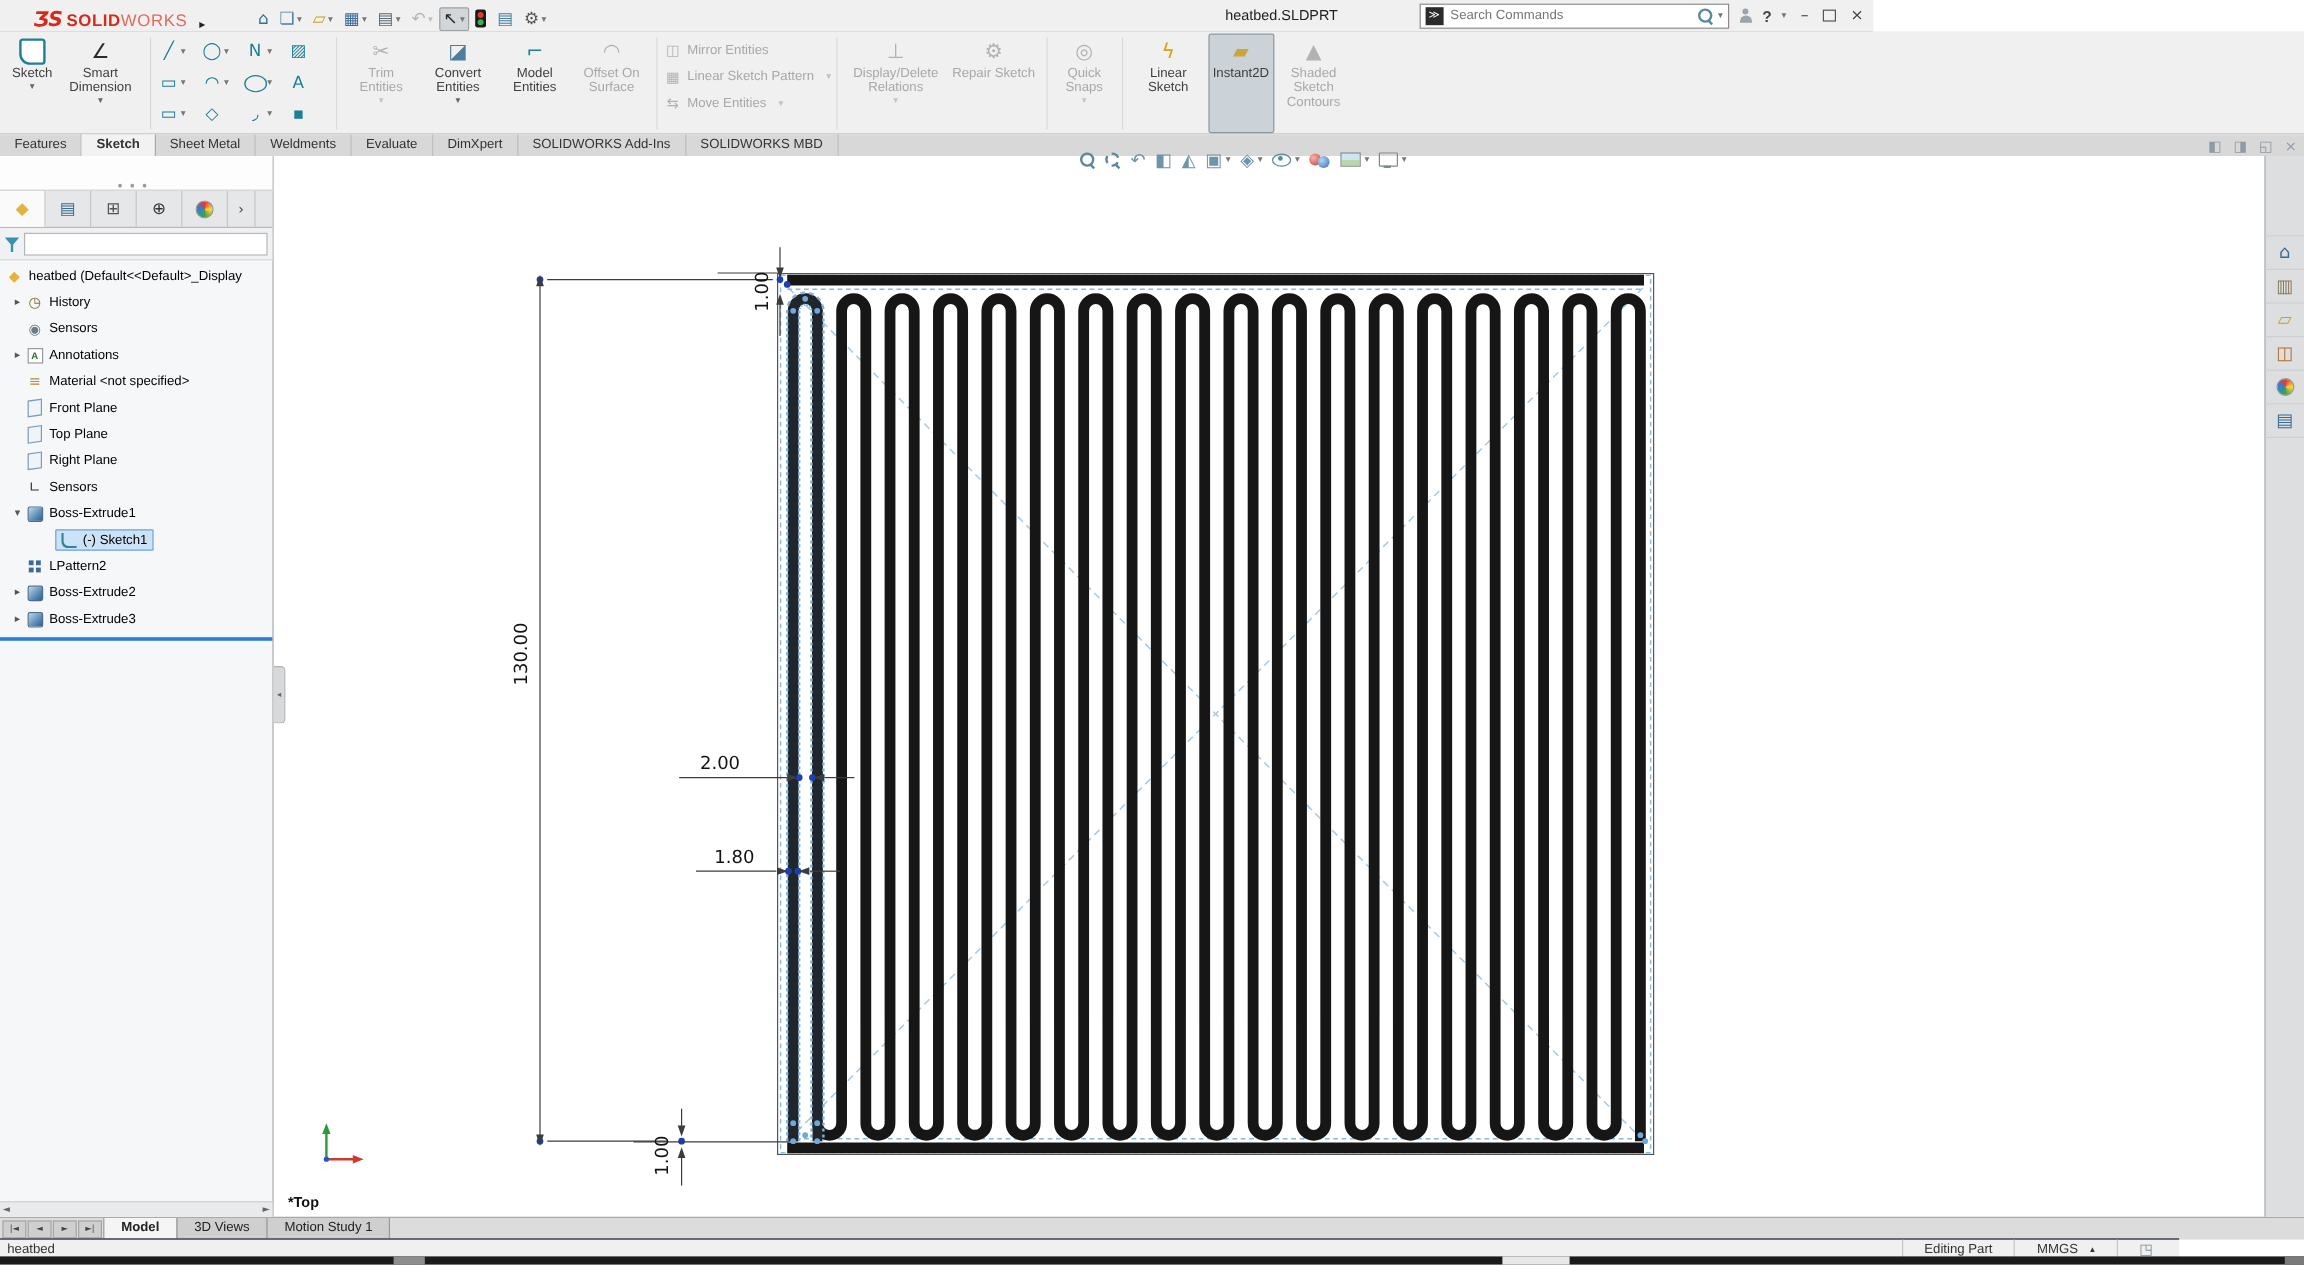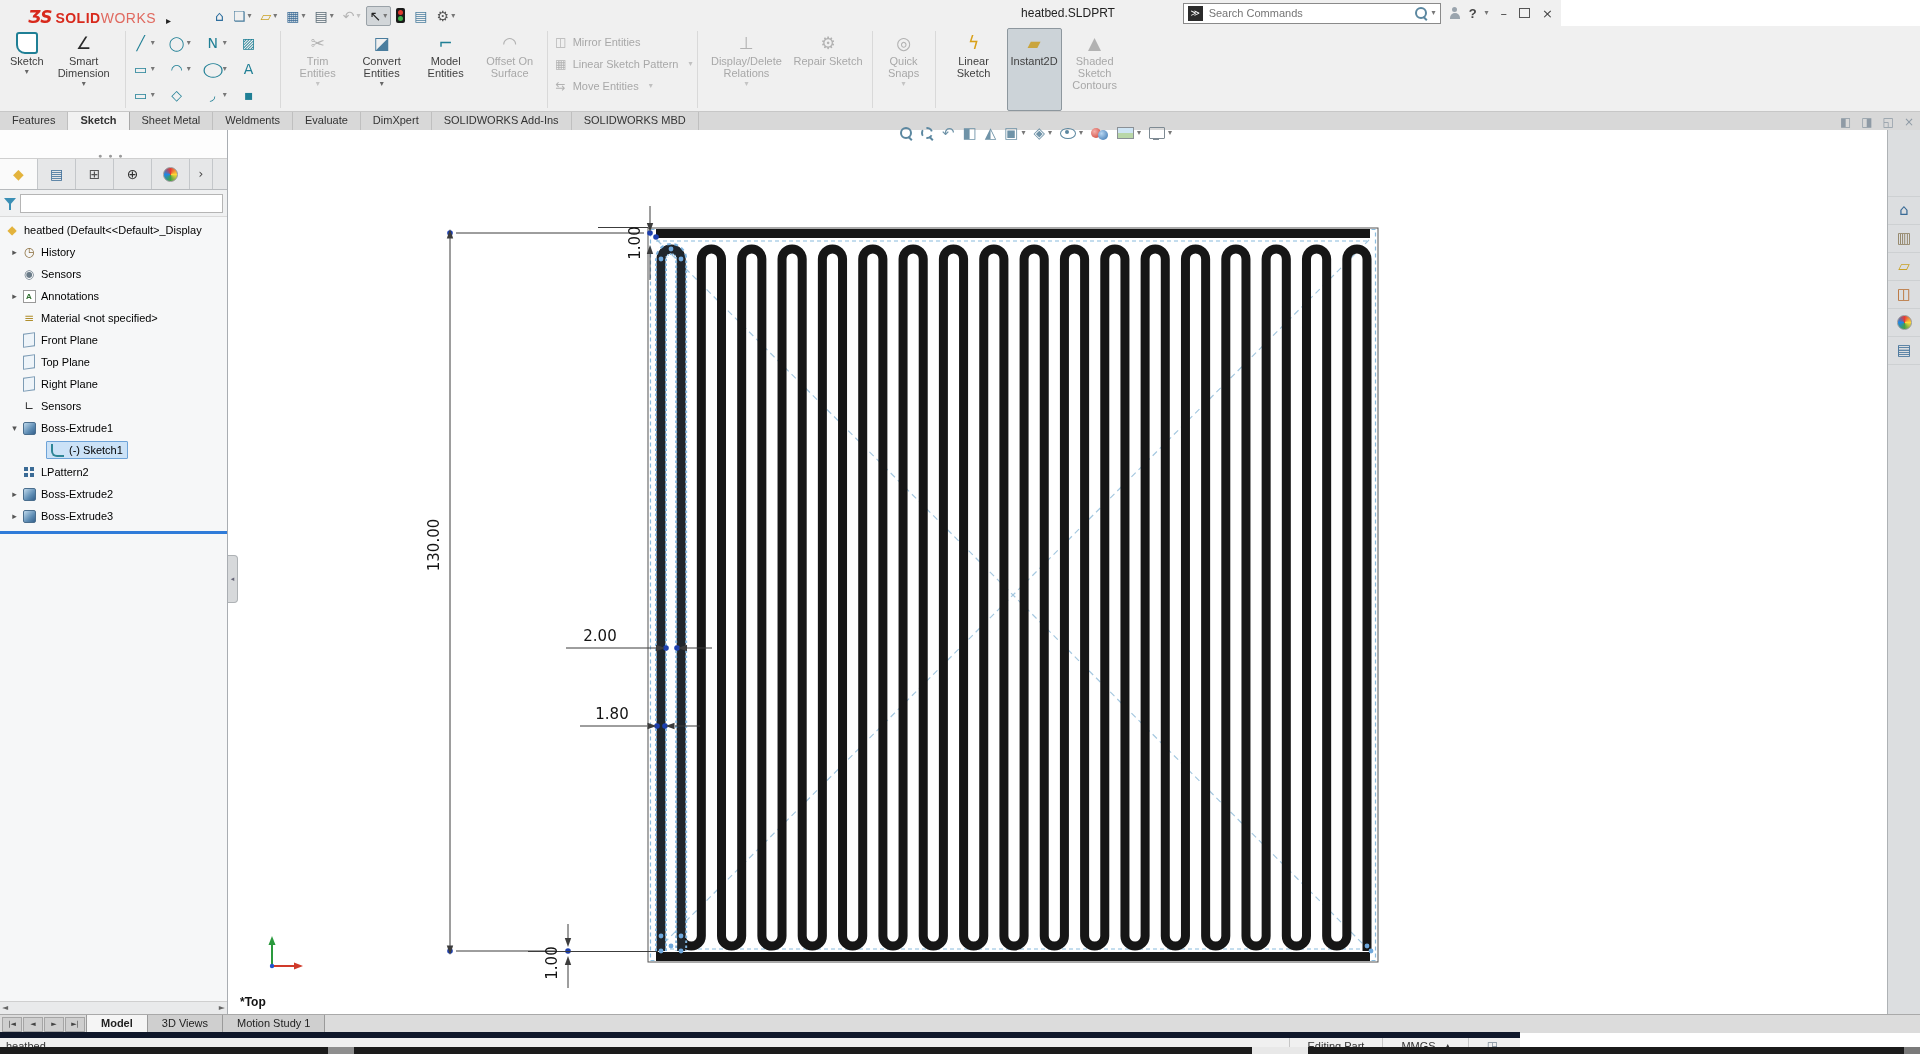--- a/index.html
+++ b/index.html
@@ -131,22 +131,22 @@
   
   #bottomtabs{position:absolute;left:0;top:1014px;width:1920px;height:18px;background:#dcdcdc;
               border-top:1px solid #a9a9a9;display:flex;align-items:stretch}
   .nav{display:flex;align-items:center;gap:1px;padding:1px 2px}
   .nbtn{width:18px;height:13px;background:#cfcfcf;border:1px solid #a5a5a5;font-size:7px;color:#444;
         display:flex;align-items:center;justify-content:center}
   .btab{padding:2px 14px 0 14px;font-size:11px;color:#222;border-right:1px solid #9a9a9a;border-left:1px solid #9a9a9a;
         margin-left:-1px;background:#cfcfcf;white-space:nowrap}
   .btab.active{background:#f5f5f5;font-weight:bold}
   
-  #statusbar{position:absolute;left:0;top:1032px;width:1520px;height:15px;background:#f0f0f0;
-             border-top:6px solid #0f172a;display:flex;align-items:center;font-size:11px;color:#333}
+  #statusbar{position:absolute;left:0;top:1032px;width:1816px;height:15px;background:#f0f0f0;
+             border-top:1px solid #0f172a;display:flex;align-items:center;font-size:11px;color:#333}
   #statusbar .sleft{margin-left:6px}
   #statusbar .sright{position:absolute;right:4px;display:flex;align-items:center;height:100%}
   #statusbar .scell{padding:0 18px;border-left:1px solid #c6c6c6;height:100%;display:flex;align-items:center;gap:10px}
   
   #taskstrip{position:absolute;left:0;top:1047px;width:1920px;height:7px;background:#1b1b1b}
   #taskstrip .seg1{position:absolute;left:328px;width:26px;height:7px;background:#8e8e8e}
   #taskstrip .seg2{position:absolute;left:1252px;width:56px;height:7px;background:#e8e8e8}
   #taskstrip .seg3{position:absolute;right:0;width:16px;height:7px;background:#7a7a7a}
 </style>
 </head>

